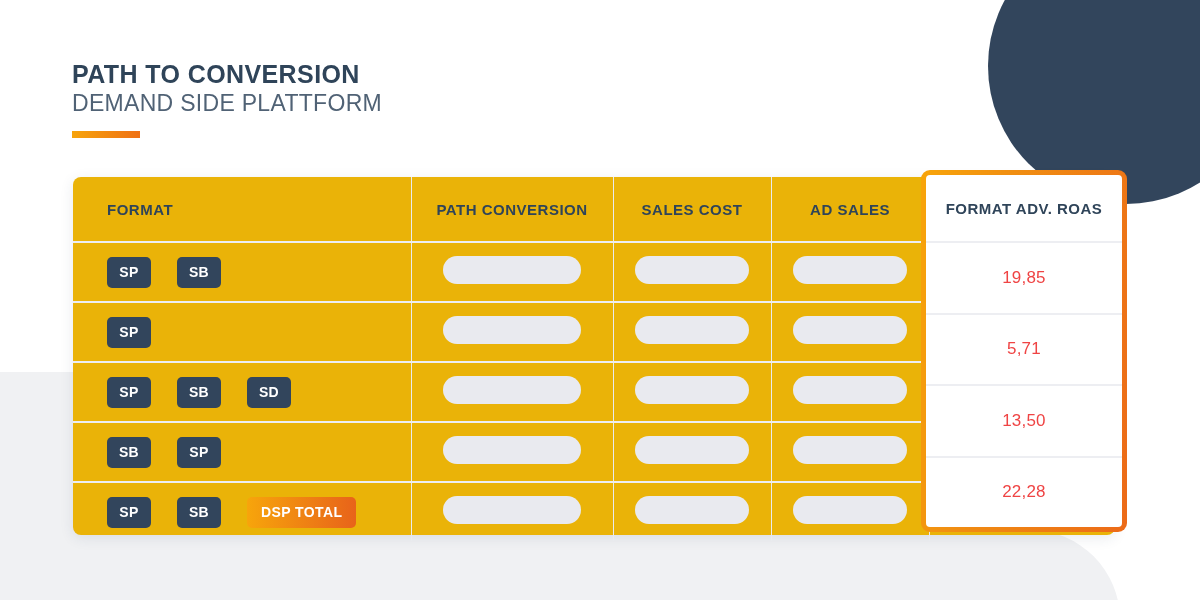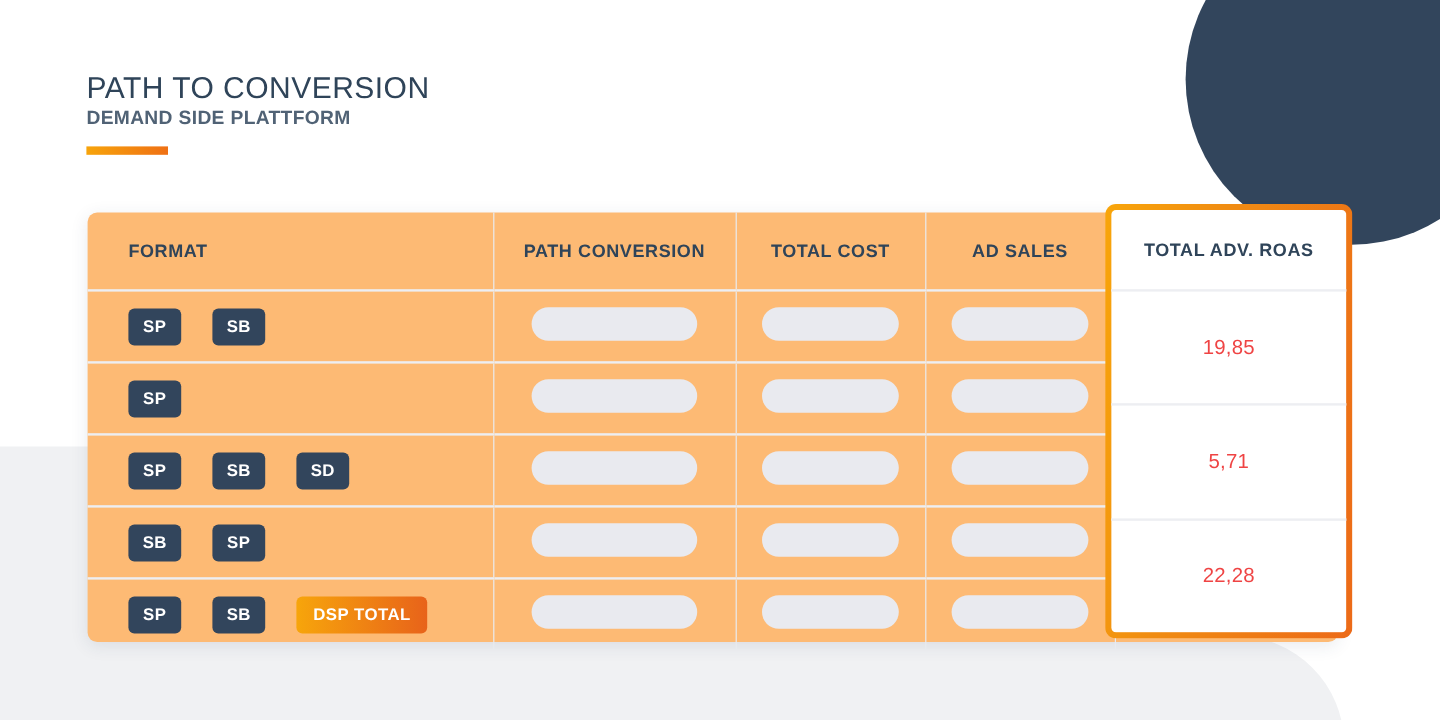--- a/index.html
+++ b/index.html
@@ -52,49 +52,49 @@
 
   
   #heading {
     position: absolute;
     left: 72px;
     top: 60px;
     z-index: 3;
   }
   #title-main {
     font-size: 25px;
-    font-weight: normal;
+    font-weight: bold;
     letter-spacing: 0.4px;
     color: #2f4459;
     line-height: 1.18;
     margin: 0;
   }
   #title-sub {
-    font-size: 16px;
-    font-weight: bold;
+    font-size: 23px;
+    font-weight: normal;
     letter-spacing: 0.3px;
     color: #506275;
     line-height: 1.18;
     margin: 0;
   }
   #accent-bar {
     margin-top: 14px;
     width: 68px;
     height: 7px;
     background: linear-gradient(90deg, #f7a40b 0%, #ef7014 100%);
   }
 
   
   #table-card {
     position: absolute;
     left: 73px;
     top: 177px;
     width: 1042px;
     height: 358px;
-    background: #fdba74;
+    background: #eab308;
     border-radius: 8px;
     box-shadow: 0 3px 14px rgba(40, 60, 85, 0.10);
     z-index: 2;
   }
   table.data-table {
     width: 100%;
     height: 100%;
     border-collapse: collapse;
     table-layout: fixed;
   }
@@ -246,21 +246,21 @@
       <col class="c-format">
       <col class="c-occurrence">
       <col class="c-cost">
       <col class="c-sales">
       <col class="c-roas">
     </colgroup>
     <thead>
       <tr>
         <th class="col-format">FORMAT</th>
         <th>PATH CONVERSION</th>
-        <th>TOTAL COST</th>
+        <th>SALES COST</th>
         <th>AD SALES</th>
         <th class="col-roas"></th>
       </tr>
     </thead>
     <tbody>
 
       <tr>
         <td class="col-format">
           <div class="badge-row">
             <span class="badge">SP</span>
@@ -354,17 +354,18 @@
           <span class="pill pill-medium"></span>
         </td>
         <td class="col-roas"></td>
       </tr>
     </tbody>
   </table>
 </div>
 
 <div id="roas-highlight"></div>
 <div id="roas-content">
-  <div class="rh-head">TOTAL ADV. ROAS</div>
+  <div class="rh-head">FORMAT ADV. ROAS</div>
   <div class="rh-cell">19,85</div>
   <div class="rh-cell">5,71</div>
+  <div class="rh-cell">13,50</div>
   <div class="rh-cell">22,28</div>
 </div>
 
 </body></html>

